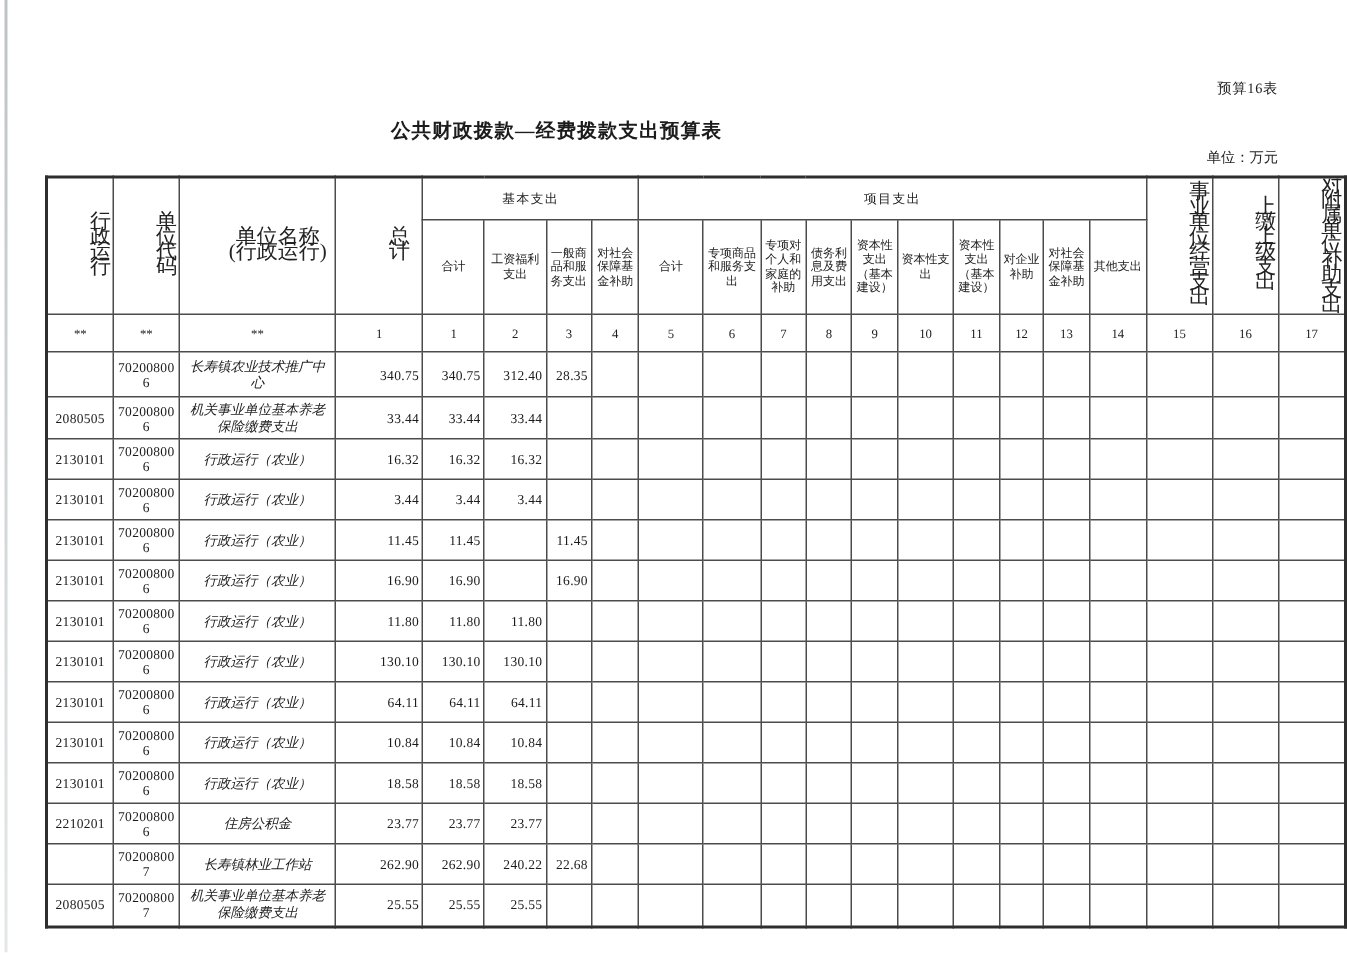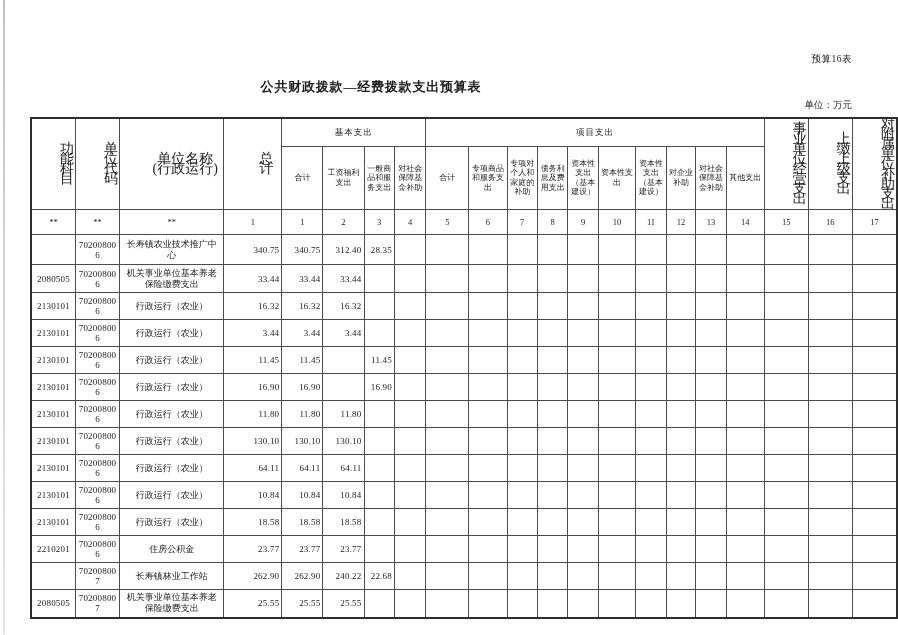--- a/index.html
+++ b/index.html
@@ -37,21 +37,21 @@
   }
   .budget th.group{font-size:8.5px;letter-spacing:1px;font-family:Liberation Serif, serif;}
   .budget th.side{font-size:14px;line-height:10px;padding-left:28px;}
   .index-row td{font-size:8.5px;text-align:center;padding:0;}
   tbody tr{height:27px;margin-left:32px;}
   tbody tr:nth-child(1){height:30px;}
   tbody tr:nth-child(2){height:28px;}
   tbody tr:nth-child(14){height:28px;}
   tbody td{font-size:9px;}
   td.code{text-align:center;letter-spacing:.2px;}
-  td.name{text-align:center;padding:0 6px;line-height:11px;}
+  td.name{text-align:center;padding:0 6px;line-height:11px;font-style:italic;}
   td.num{text-align:right;padding-right:2px;letter-spacing:.2px;}
 </style>
 </head>
 <body>
 
 <div class="scan-line"></div>
 
 <div class="sheet-label">预算16表</div>
 <div class="doc-title">公共财政拨款—经费拨款支出预算表</div>
 <div class="unit-label">单位：万元</div>
@@ -75,21 +75,21 @@
       <col style="width: 31px;">
       <col style="width: 30px;">
       <col style="width: 31px;">
       <col style="width: 39px;">
       <col style="width: 30px;">
       <col style="width: 32px;">
       <col style="width: 35px;">
     </colgroup>
   <thead>
       <tr class="group-row">
-        <th class="side" rowspan="2">功能科目</th>
+        <th class="side" rowspan="2">行政运行</th>
         <th class="side" rowspan="2">单位代码</th>
         <th class="side" rowspan="2">单位名称(行政运行)</th>
         <th class="side" rowspan="2">总　计</th>
         <th class="group" colspan="4">基本支出</th>
         <th class="group" colspan="10">项目支出</th>
         <th class="side" rowspan="2">事业单位经营支出</th>
         <th class="side" rowspan="2">上缴上级支出</th>
         <th class="side" rowspan="2">对附属单位补助支出</th>
       </tr>
       <tr class="label-row">

